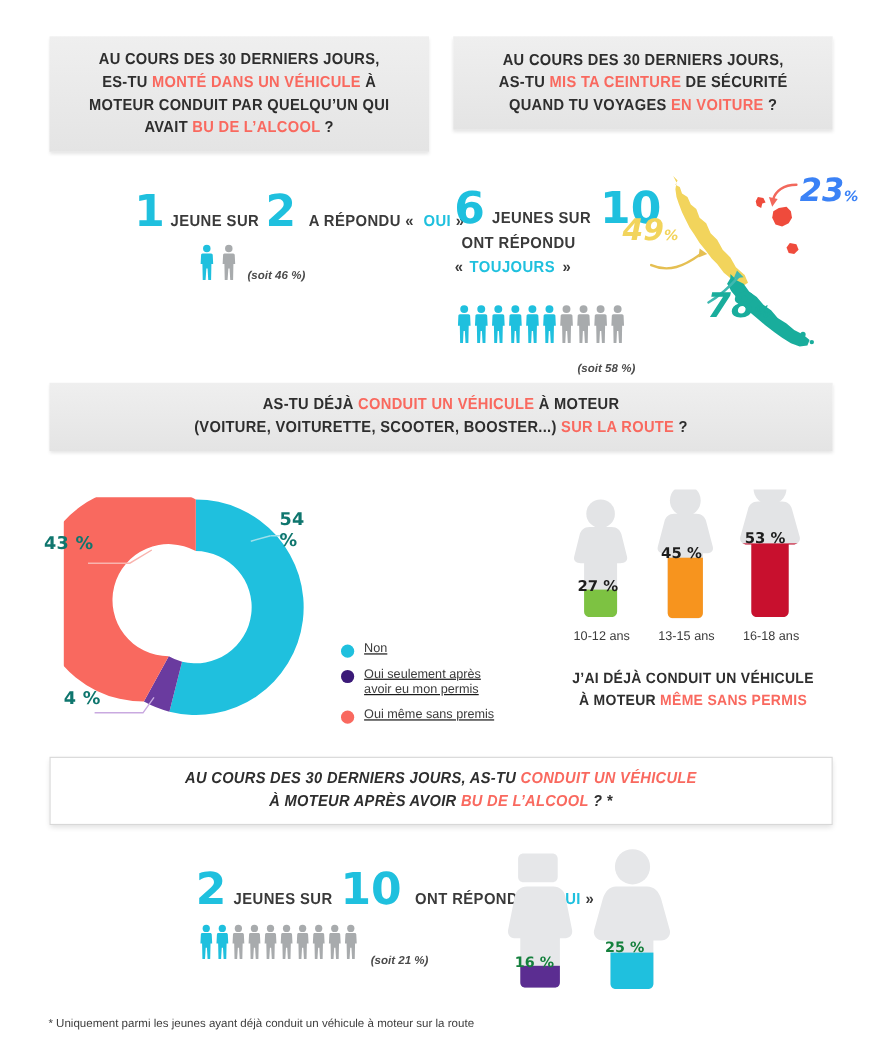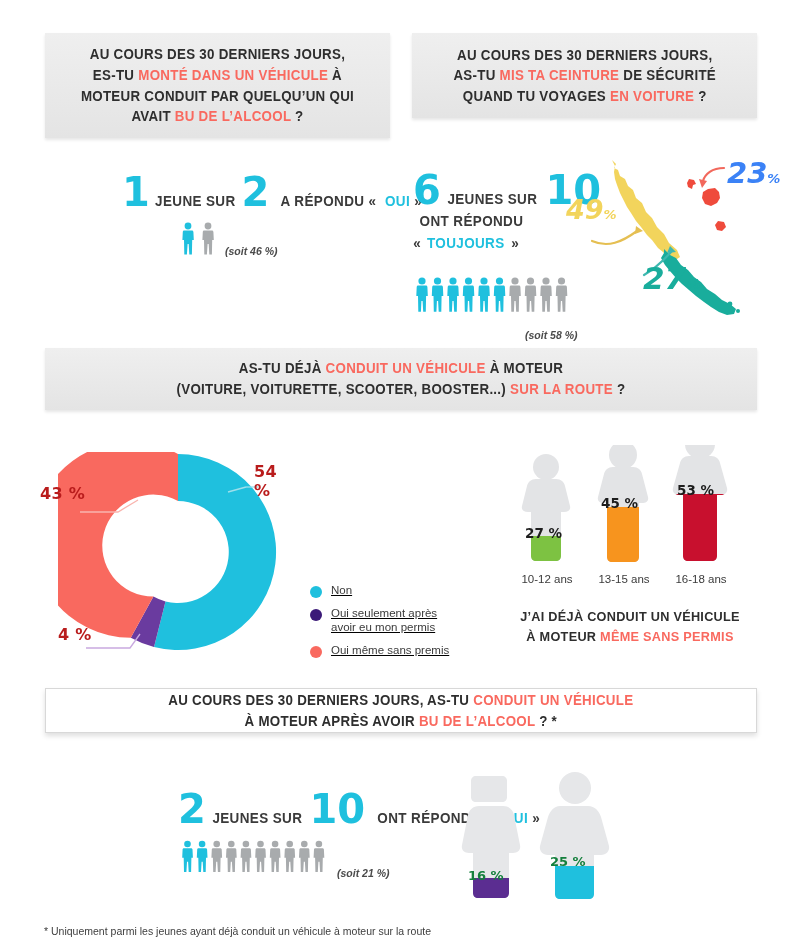--- a/index.html
+++ b/index.html
@@ -65,21 +65,21 @@
   .handnum {
     position: absolute; font-weight: bold;
     font-family: "DejaVu Sans", sans-serif;
     font-style: italic;
   }
 
   
   .donutwrap { position: absolute; }
   .dlabel {
     position: absolute; font-weight: bold; font-size: 16px;
-    color: #b91c1c; font-family: "DejaVu Sans", sans-serif;
+    color: #0f766e; font-family: "DejaVu Sans", sans-serif;
     letter-spacing: .3px;
   }
   .legend { position: absolute; }
   .legend .row { display: flex; align-items: flex-start; margin-bottom: 9px; text-decoration: underline; }
   .legend .dot {
     width: 12px; height: 12px; border-radius: 50%;
     margin-right: 9px; flex: 0 0 12px; margin-top: 2px;
   }
   .legend .lbl {
     font-size: 11.5px; color: #3b3b3b; line-height: 1.2;
@@ -240,21 +240,21 @@
       <path fill="none" stroke="#f2685c" stroke-width="2.2" stroke-linecap="round" d="M164 20 C152 20 145 26 143 33"></path>
       <path fill="#f2685c" d="M139 31 l8 2 -5 7z"></path>
     </svg>
     <div class="handnum" style="left:6px; top:46px; color:#f2d45c; font-size:27px;">
       <span>49</span><span style="font-size:13px;">%</span>
     </div>
     <div class="handnum" style="left:167px; top:8px; color:#3b82f6; font-size:29px;">
       <span>23</span><span style="font-size:13px;">%</span>
     </div>
     <div class="handnum" style="left:83px; top:112px; color:#19ad9c; font-size:31px;">
-      <span>27</span><span style="font-size:14px;">%</span>
+      <span>78</span><span style="font-size:14px;">%</span>
     </div>
   </div>
 
   <div class="banner" style="left:45px; top:348px; width:712px; height:62px;">
     <div class="qtext" style="font-size:14.5px;">
       <span>AS-TU DÉJÀ </span><span class="hl">CONDUIT UN VÉHICULE</span><span> À MOTEUR</span><br>
       <span>(VOITURE, VOITURETTE, SCOOTER, BOOSTER...) </span><span class="hl">SUR LA ROUTE</span><span> ?</span>
     </div>
   </div>
 
@@ -327,21 +327,21 @@
     <div class="agelabel" style="left:2px; top:128px; width:80px;">10-12 ans</div>
     <div class="agelabel" style="left:79px; top:128px; width:80px;">13-15 ans</div>
     <div class="agelabel" style="left:156px; top:128px; width:80px;">16-18 ans</div>
   </div>
 
   <div class="capt" style="left:490px; top:607px; width:280px;">
     <span>J’AI DÉJÀ CONDUIT UN VÉHICULE</span><br>
     <span>À MOTEUR </span><span class="hl">MÊME SANS PERMIS</span>
   </div>
 
-  <div class="banner white" style="left:45px; top:688px; width:712px; height:45px;">
+  <div class="banner white" style="left:45px; top:688px; width:712px; height:62px;font-style:italic;">
     <div class="qtext" style="font-size:14.5px;">
       <span>AU COURS DES 30 DERNIERS JOURS, AS-TU </span><span class="hl">CONDUIT UN VÉHICULE</span><br>
       <span>À MOTEUR APRÈS AVOIR </span><span class="hl">BU DE L’ALCOOL</span><span> ? *</span>
     </div>
   </div>
 
   <div class="statline" style="left:178px; top:795px;">
     <span class="bignum" style="font-size:40px;">2</span>
     <span class="statword" style="margin:0 4px 0 3px;">JEUNES SUR</span>
     <span class="bignum" style="font-size:40px;">10</span>

